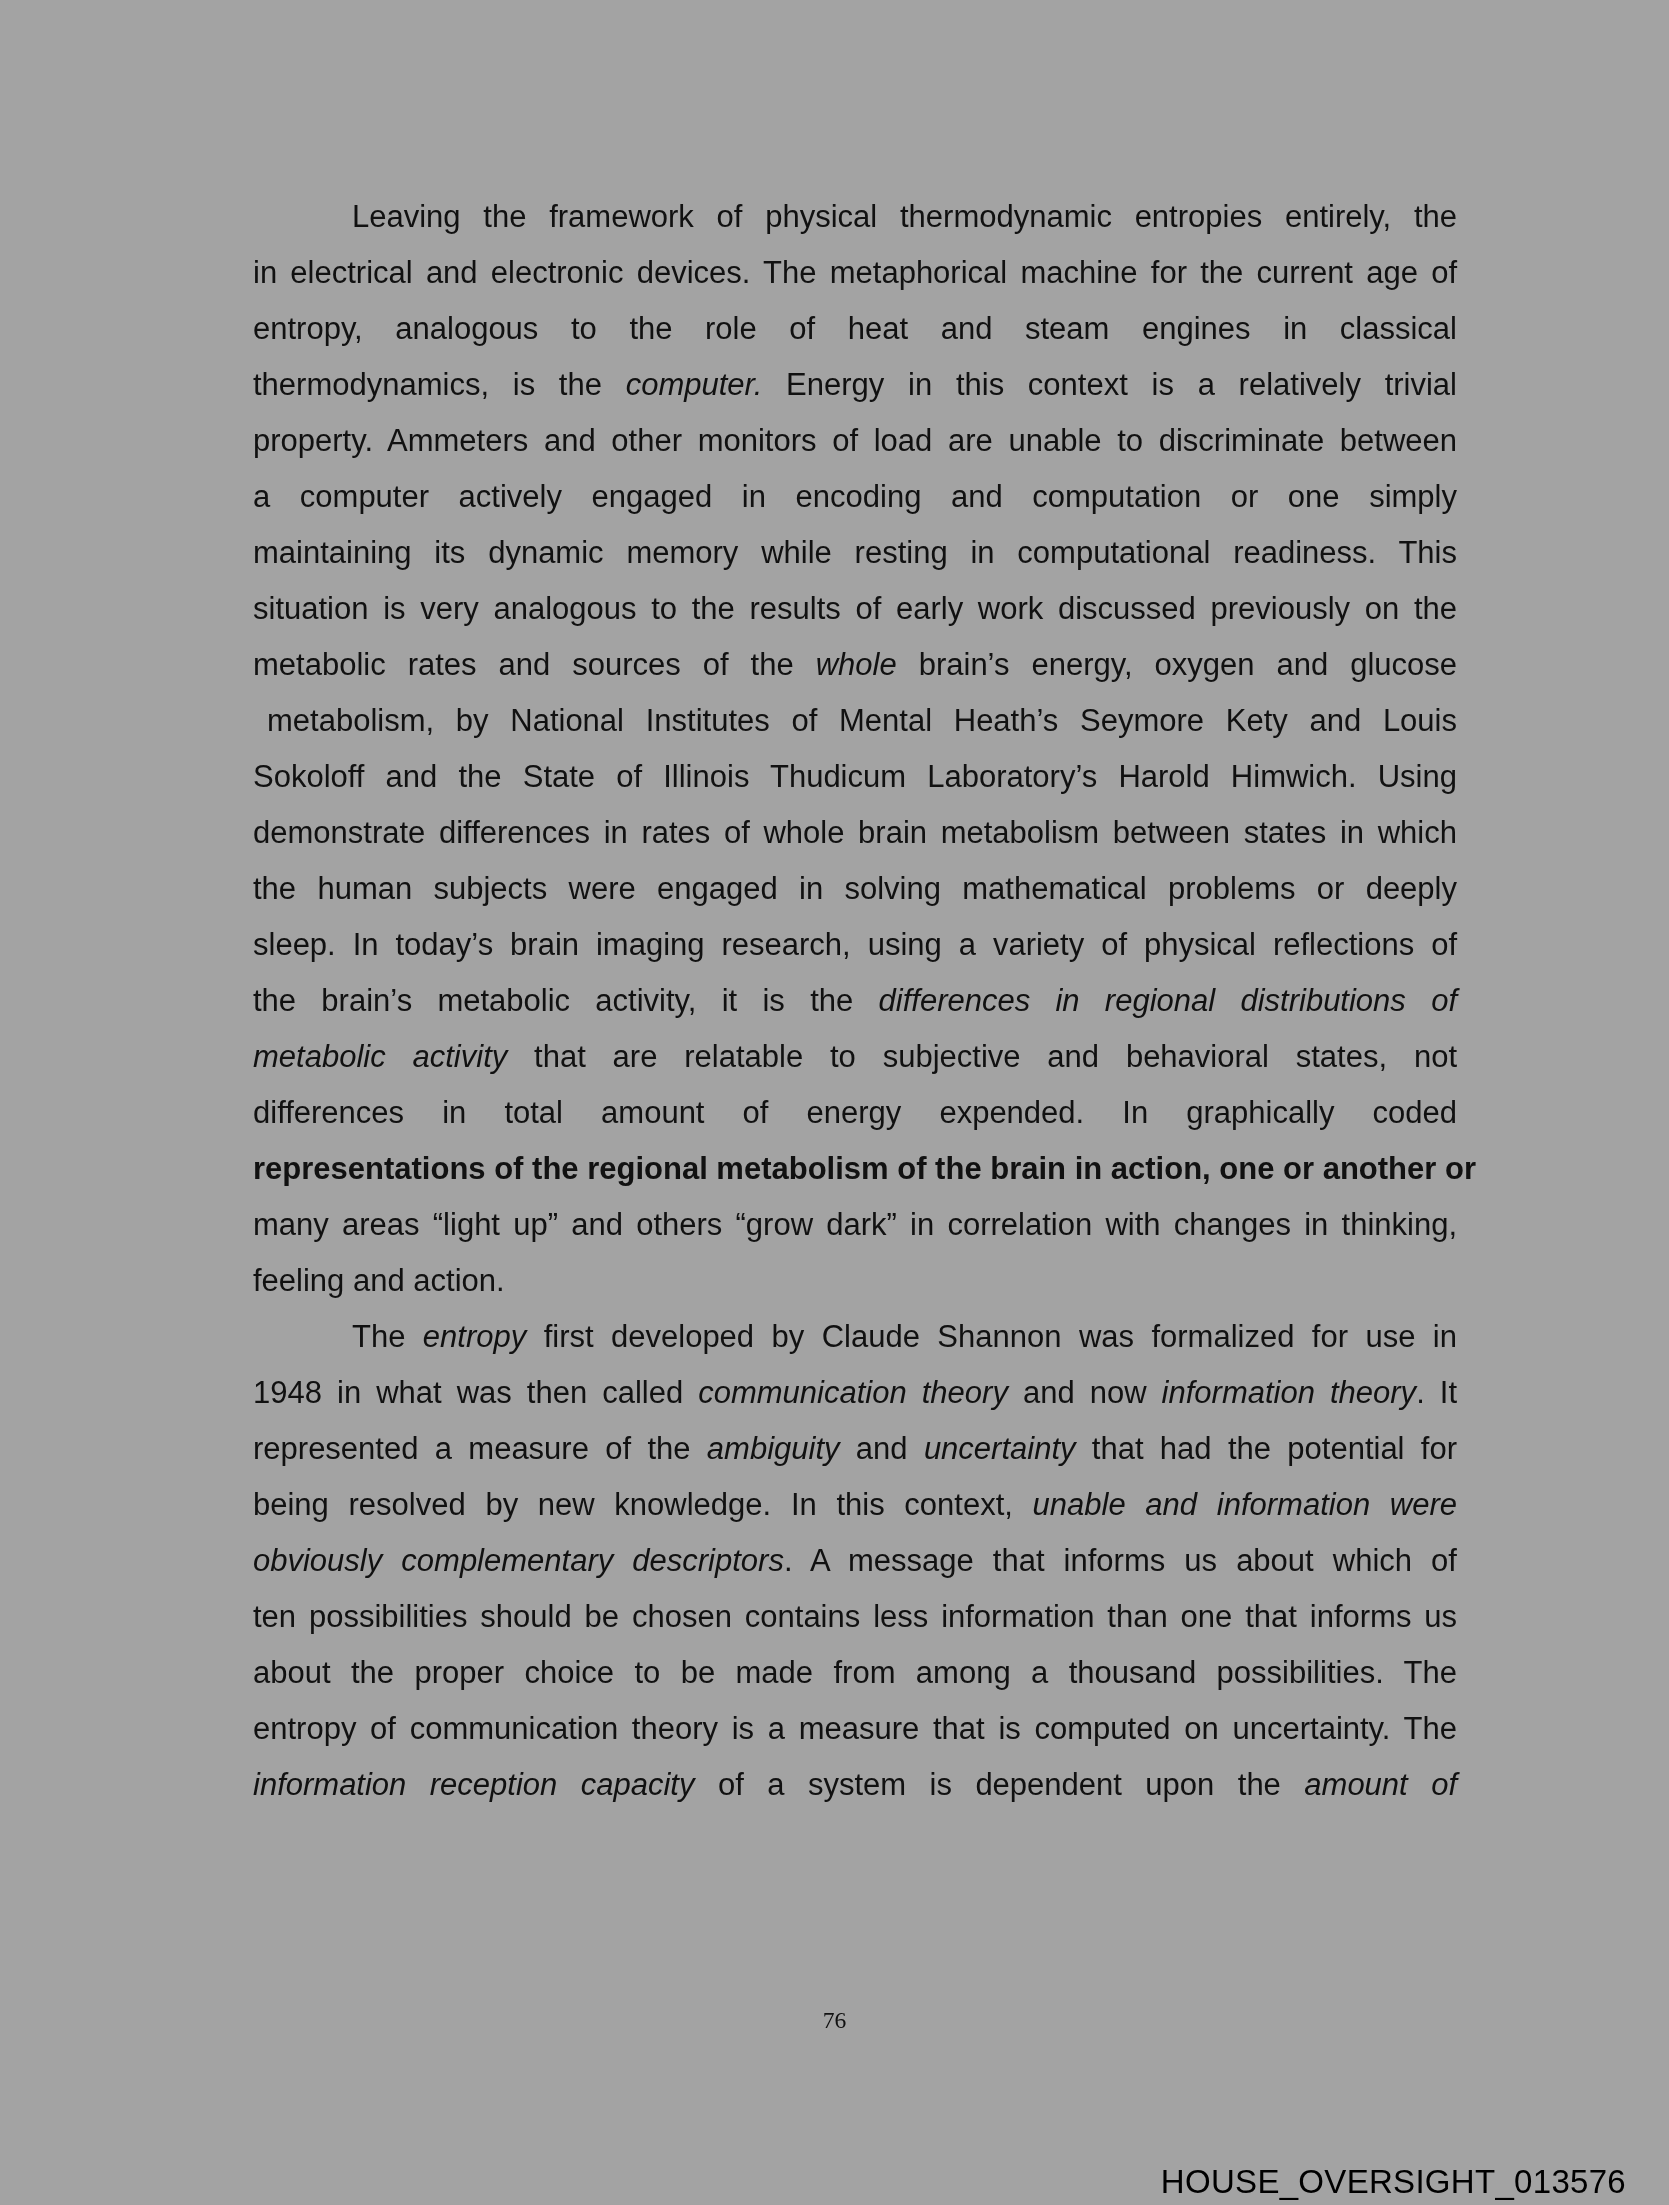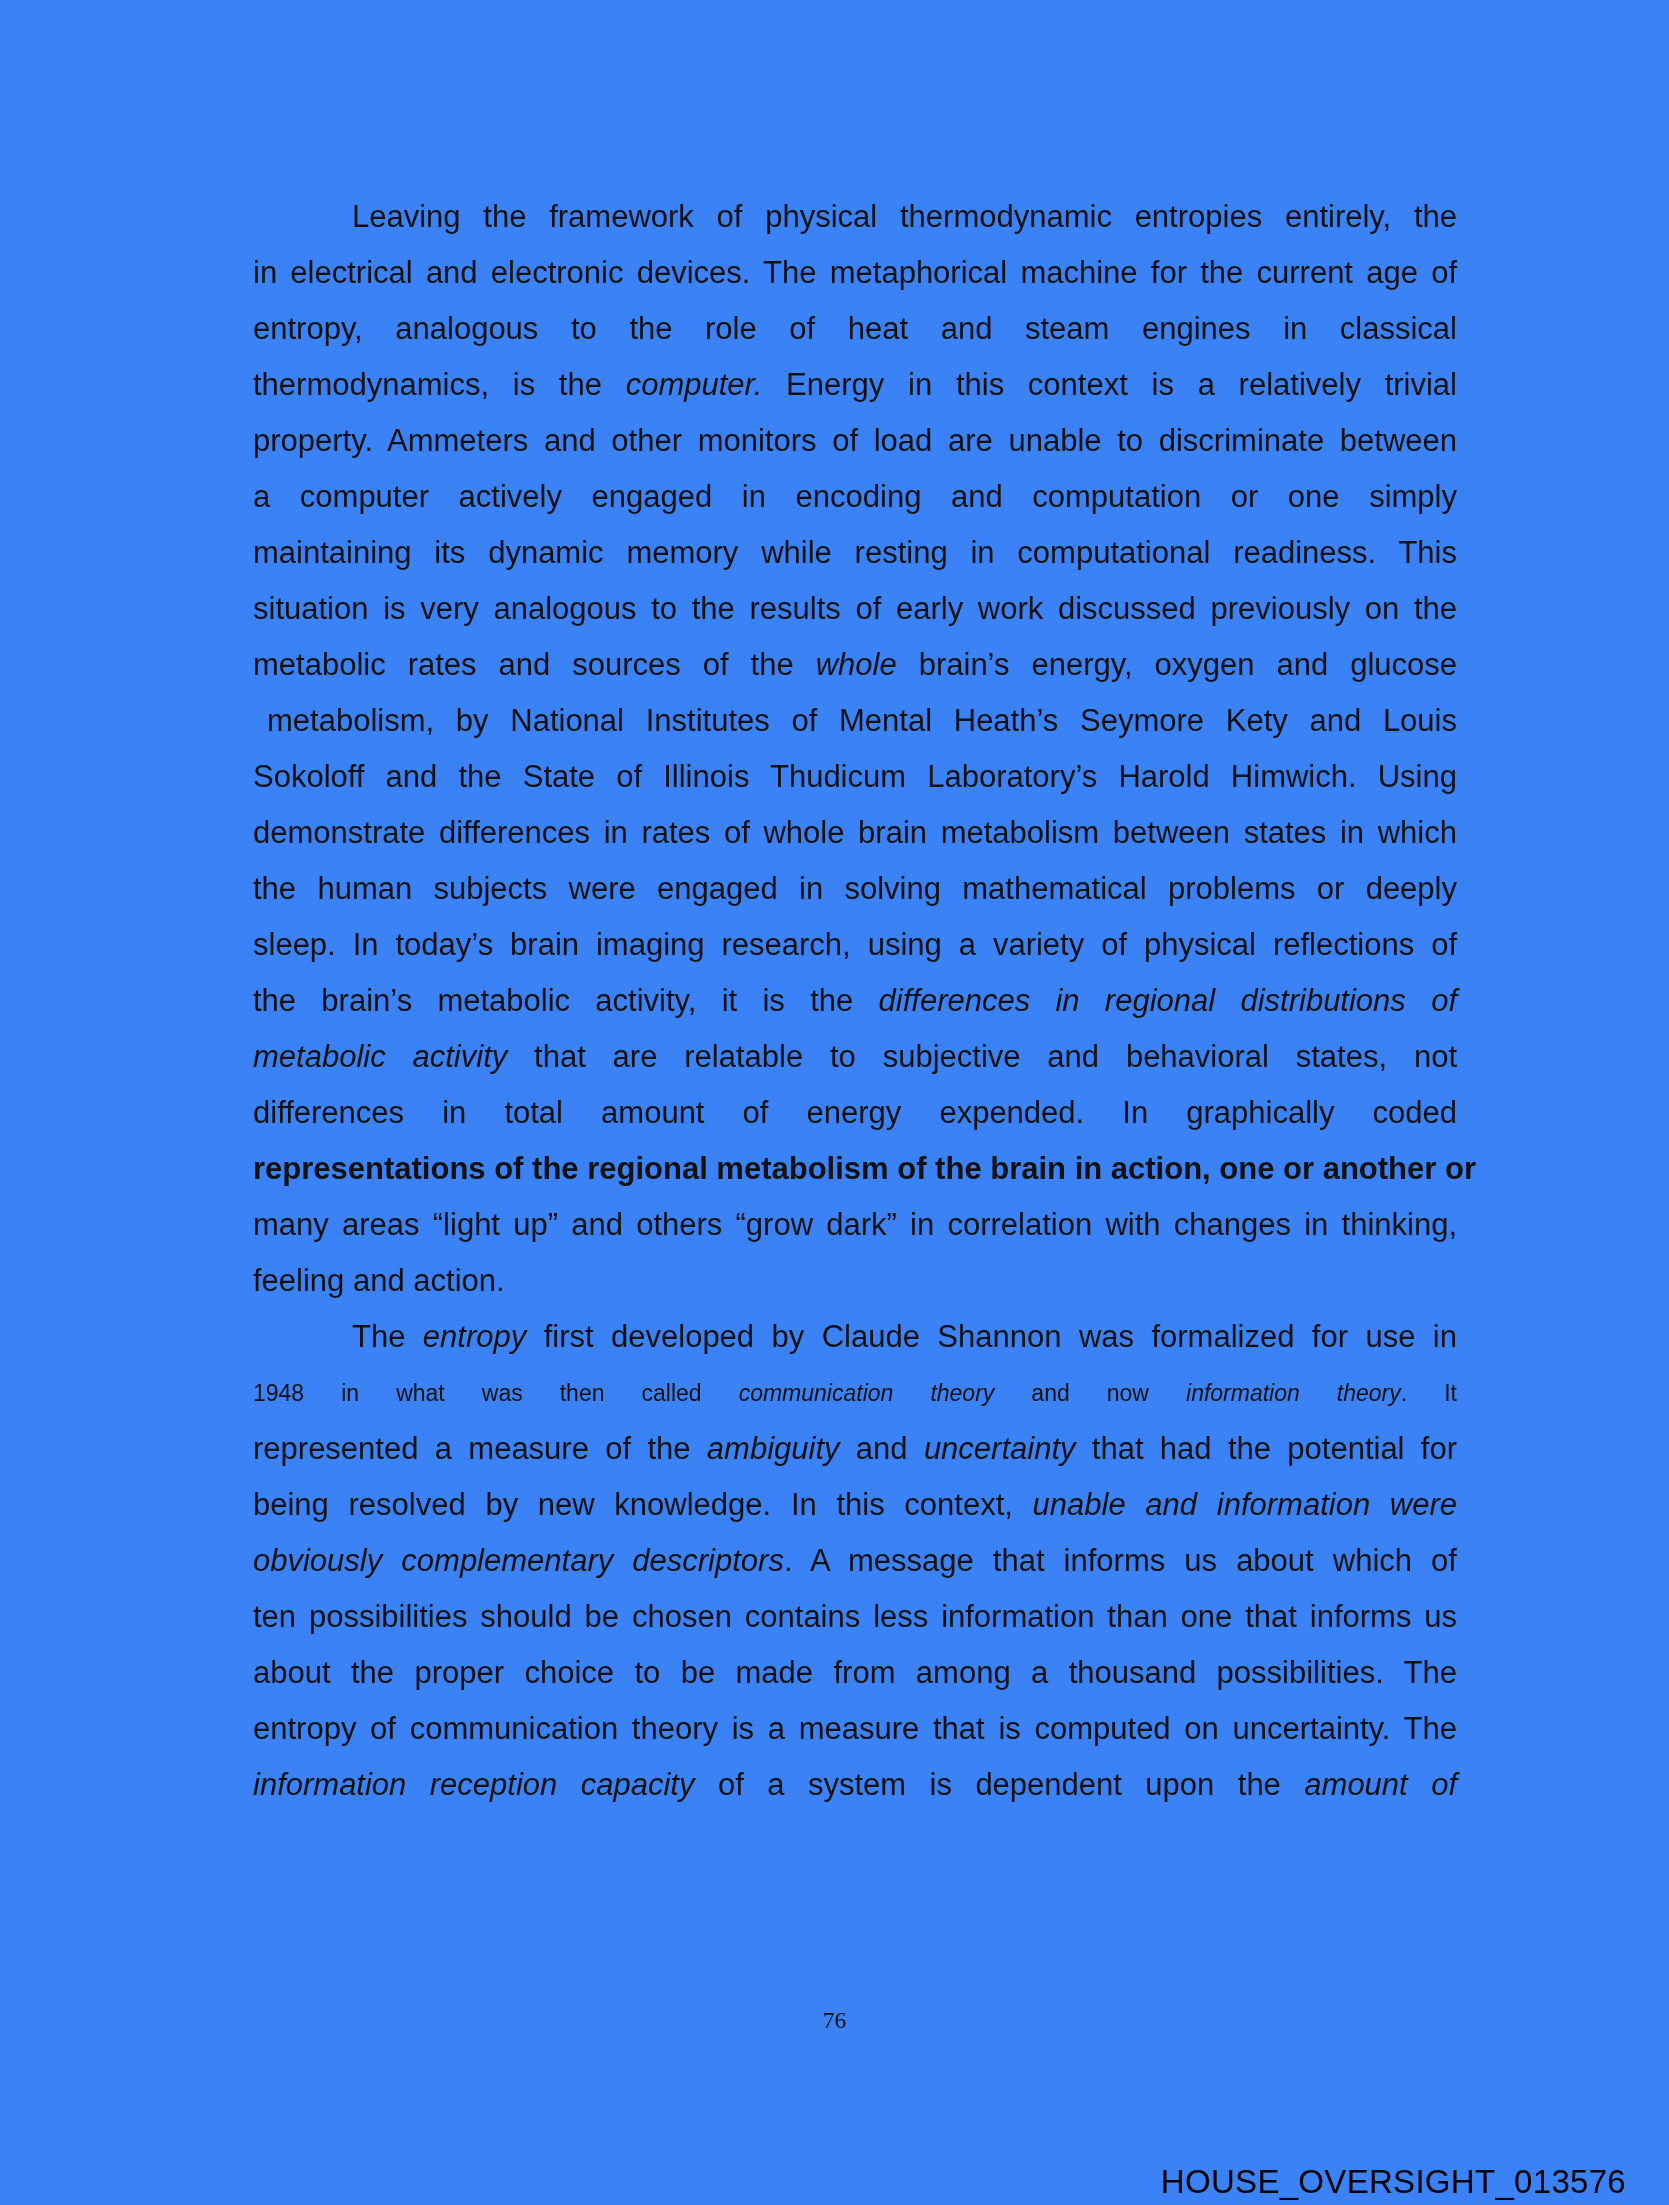--- a/index.html
+++ b/index.html
@@ -1,17 +1,17 @@
 <!DOCTYPE html>
 <html style="font-size:10.5px"><head>
 <meta charset="utf-8">
 <style>
   html, body { margin:0; padding:0; background:#ffffff; }
   body { width:1669px; height:2205px; position:relative; overflow:hidden; }
-  .page { position:absolute; left:0; top:0; width:1669px; height:2205px; background:#3b82f6; }
+  .page { position:absolute; left:0; top:0; width:1669px; height:2205px; background:#a3a3a3; }
   .body-text {
     position:absolute; left:253px; top:189px; width:1204px;
     font-family:"Liberation Sans", sans-serif;
     font-size:31px; color:#111;
   }
   .line {
     height:56px; line-height:56px; white-space:nowrap;
     text-align:justify; text-align-last:justify;
     transform-origin:left center;
   }
@@ -49,21 +49,21 @@
         <div class="line" style="white-space: nowrap; text-align-last: justify; height: 56px; overflow: visible;"><span>sleep. In today’s brain imaging research, using a variety of physical reflections of</span></div>
         <div class="line" style="white-space: nowrap; text-align-last: justify; height: 56px; overflow: visible;"><span>the brain’s metabolic activity, it is the </span><i>differences in regional distributions of</i></div>
         <div class="line" style="white-space: nowrap; text-align-last: justify; height: 56px; overflow: visible;"><i>metabolic activity</i><span> that are relatable to subjective and behavioral states, not</span></div>
         <div class="line" style="white-space: nowrap; text-align-last: justify; height: 56px; overflow: visible;"><span>differences in total amount of energy expended. In graphically coded</span></div>
         <div class="line" style="white-space: nowrap; text-align-last: justify; height: 56px; overflow: visible; font-weight: bold;"><span>representations of the regional metabolism of the brain in action, one or another or</span></div>
         <div class="line" style="white-space: nowrap; text-align-last: justify; height: 56px; overflow: visible;"><span>many areas “light up” and others “grow dark” in correlation with changes in thinking,</span></div>
         <div class="line last" style="white-space: nowrap;"><span>feeling and action.</span></div>
       </div>
       <div>
         <div class="line indent" style="white-space: nowrap; text-align-last: justify; height: 56px; overflow: visible; font-size: 31px;"><span>The </span><i>entropy</i><span> first developed by Claude Shannon was formalized for use in</span></div>
-        <div class="line" style="white-space: nowrap; text-align-last: justify; height: 56px; overflow: visible; font-size: 23px;"><span>1948 in what was then called </span><i>communication theory</i><span> and now </span><i>information theory</i><span>. It</span></div>
+        <div class="line" style="white-space: nowrap; text-align-last: justify; height: 56px; overflow: visible; font-size: 31px;"><span>1948 in what was then called </span><i>communication theory</i><span> and now </span><i>information theory</i><span>. It</span></div>
         <div class="line" style="white-space: nowrap; text-align-last: justify; height: 56px; overflow: visible;"><span>represented a measure of the </span><i>ambiguity</i><span> and </span><i>uncertainty</i><span> that had the potential for</span></div>
         <div class="line" style="white-space: nowrap; text-align-last: justify; height: 56px; overflow: visible;"><span>being resolved by new knowledge. In this context, </span><i>unable and information were</i></div>
         <div class="line" style="white-space: nowrap; text-align-last: justify; height: 56px; overflow: visible;"><i>obviously complementary descriptors</i><span>. A message that informs us about which of</span></div>
         <div class="line" style="white-space: nowrap; text-align-last: justify; height: 56px; overflow: visible;"><span>ten possibilities should be chosen contains less information than one that informs us</span></div>
         <div class="line" style="white-space: nowrap; text-align-last: justify; height: 56px; overflow: visible;"><span>about the proper choice to be made from among a thousand possibilities. The</span></div>
         <div class="line" style="white-space: nowrap; text-align-last: justify; height: 56px; overflow: visible;"><span>entropy of communication theory is a measure that is computed on uncertainty. The</span></div>
         <div class="line" style="white-space: nowrap; text-align-last: justify; height: 56px; overflow: visible; font-size: 31px;"><i>information reception capacity</i><span> of a system is dependent upon the </span><i>amount of</i></div>
       </div>
     </div>
   <div class="page-number">76</div>

